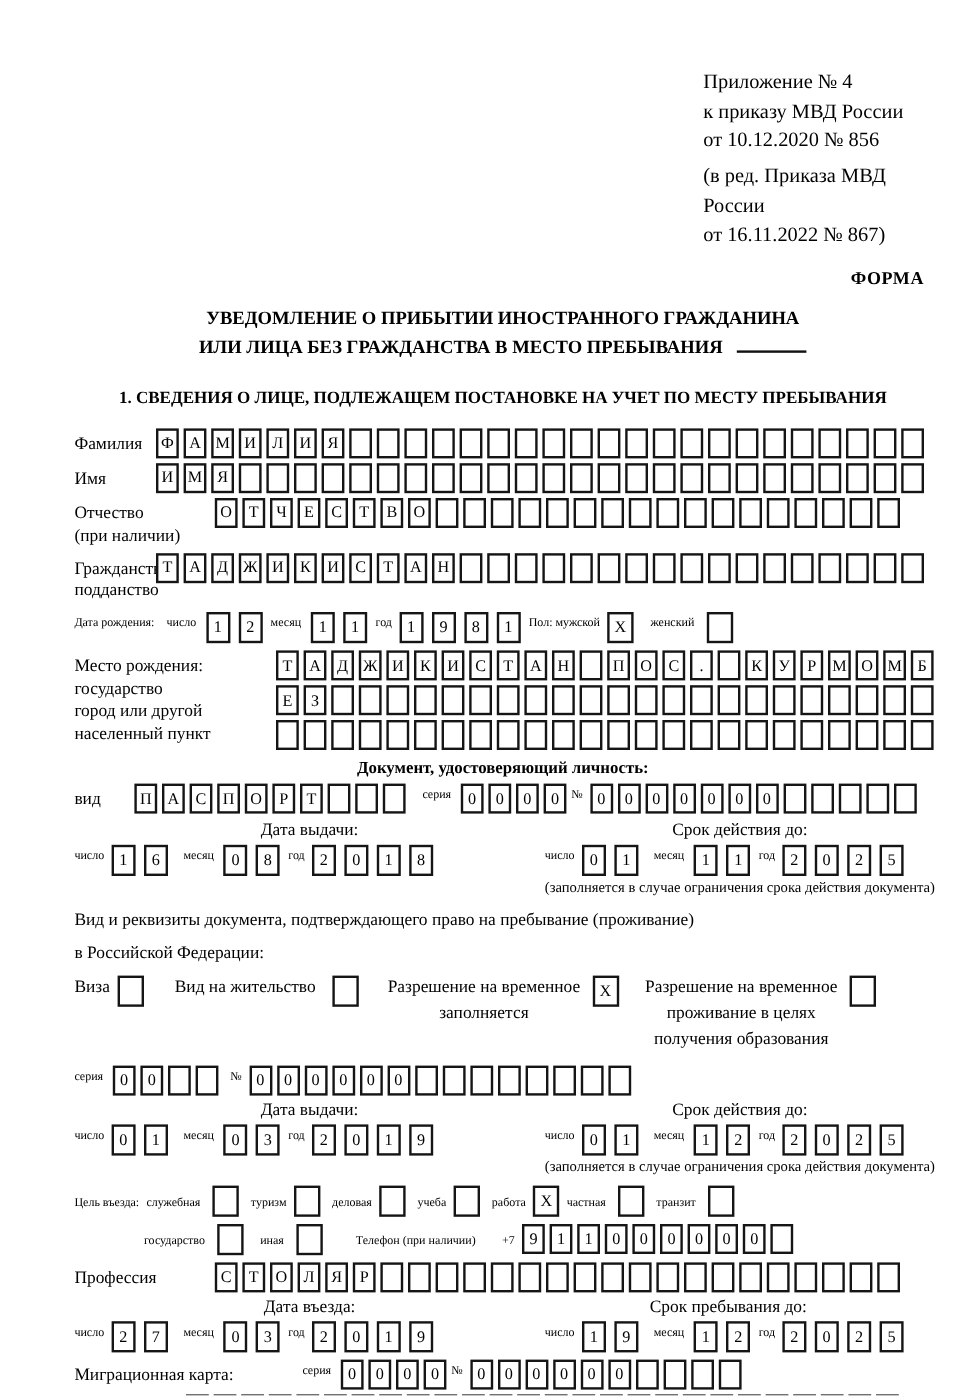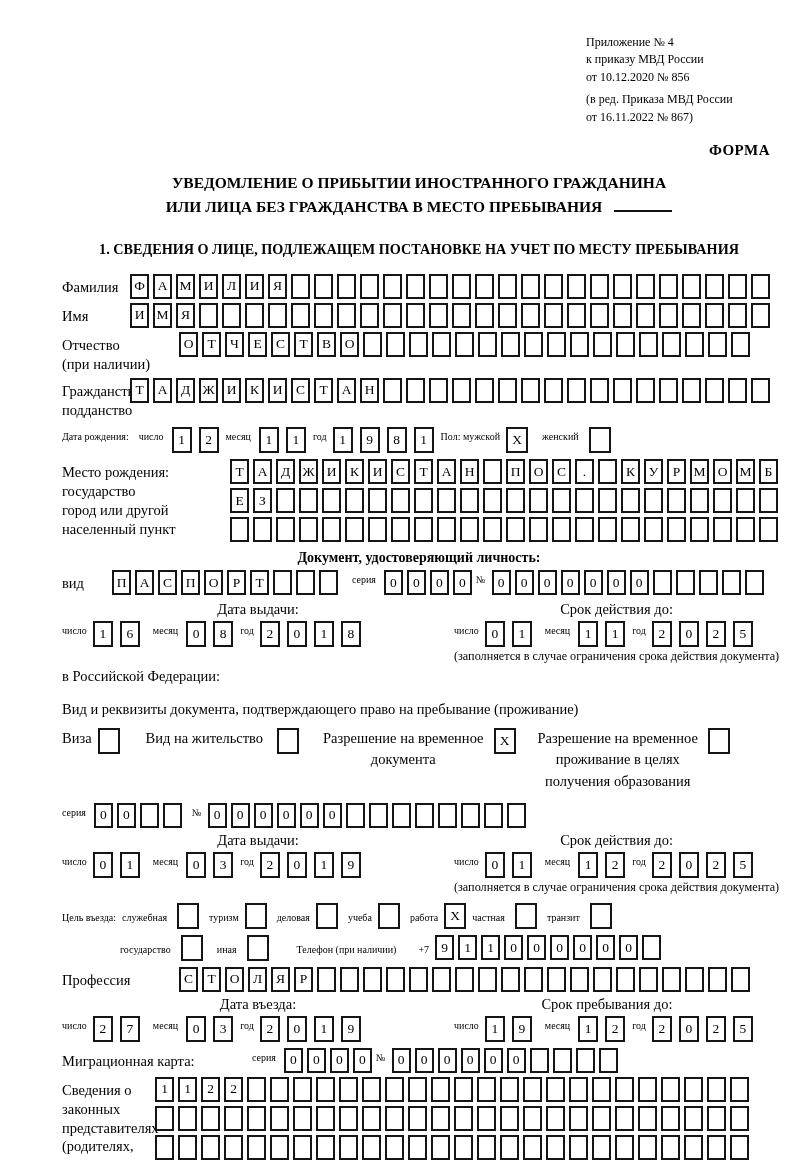--- a/index.html
+++ b/index.html
@@ -2,21 +2,21 @@
 <html><head>
 <meta charset="utf-8">
 <style>
   html,body { margin:0; padding:0; background:#ffffff; }
   .page {
     width:800px; height:1163px; box-sizing:border-box;
     padding:34px 24px 10px 62px;
     font-family:"Liberation Serif", serif; color:#000;
     position:relative; background:#fff; overflow:hidden;
   }
-  .appendix { margin-left:auto; width:190px; font-size:12px; line-height:1.45; }
+  .appendix { margin-left:auto; width:190px; font-size:17px; line-height:1.45;margin-top:22px; }
   .appendix .gap { height:5px; }
   .forma { text-align:right; font-weight:bold; font-size:15px; margin:16px 6px 0 0; letter-spacing:0.5px; }
   .title { text-align:center; font-weight:bold; font-size:15.5px; line-height:1.55; margin-top:12px; }
   .t-underline { display:inline-block; width:58px; border-bottom:2.2px solid #111; margin-left:12px; vertical-align:baseline; height:14px; }
   .sec1 { text-align:center; font-weight:bold; font-size:14.2px; margin-top:22px; margin-bottom:16px; }
 
   .row { display:flex; align-items:flex-start; margin-bottom:4px; white-space:nowrap; }
   .lbl { font-size:14.5px; line-height:1.3; flex:none; padding-top:4px; }
   .w68{width:68px} .w115{width:117px} .w145{width:148px} .w95{width:93px} .w52{width:50px} .w190{width:190px}
   .cells { display:flex; flex:none; }
@@ -408,40 +408,40 @@
             <span class="cell">2</span>
             <span class="cell">0</span>
             <span class="cell">2</span>
             <span class="cell">5</span>
           </span>
       </div>
       <div class="dnote">(заполняется в случае ограничения срока действия документа)</div>
     </div>
   </div>
 
+  <div class="text-line">Вид и реквизиты документа, подтверждающего право на пребывание (проживание)</div>
   <div class="text-line" style="margin-top:0;">в Российской Федерации:</div>
-  <div class="text-line">Вид и реквизиты документа, подтверждающего право на пребывание (проживание)</div>
 
   <div class="cb-row">
     <div class="cb-pair">
       <span class="cb-stack">Виза</span>
       <span class="cells cell-cb ml6">
           <span class="cell"></span>
         </span>
     </div>
     <div class="cb-pair" style="margin-left:26px;">
       <span class="cb-stack">Вид на жительство</span>
       <span class="cells cell-cb ml14">
           <span class="cell"></span>
         </span>
     </div>
     <div class="cb-pair" style="margin-left:24px;">
       <div class="cb-stack">
         <div>Разрешение на временное</div>
-        <div>документа</div>
+        <div>заполняется</div>
       </div>
       <span class="cells cell-cb ml10">
           <span class="cell">X</span>
         </span>
     </div>
     <div class="cb-pair" style="margin-left:22px;">
       <div class="cb-stack">
         <div>Разрешение на временное</div>
         <div>проживание в целях</div>
         <div>получения образования</div>

